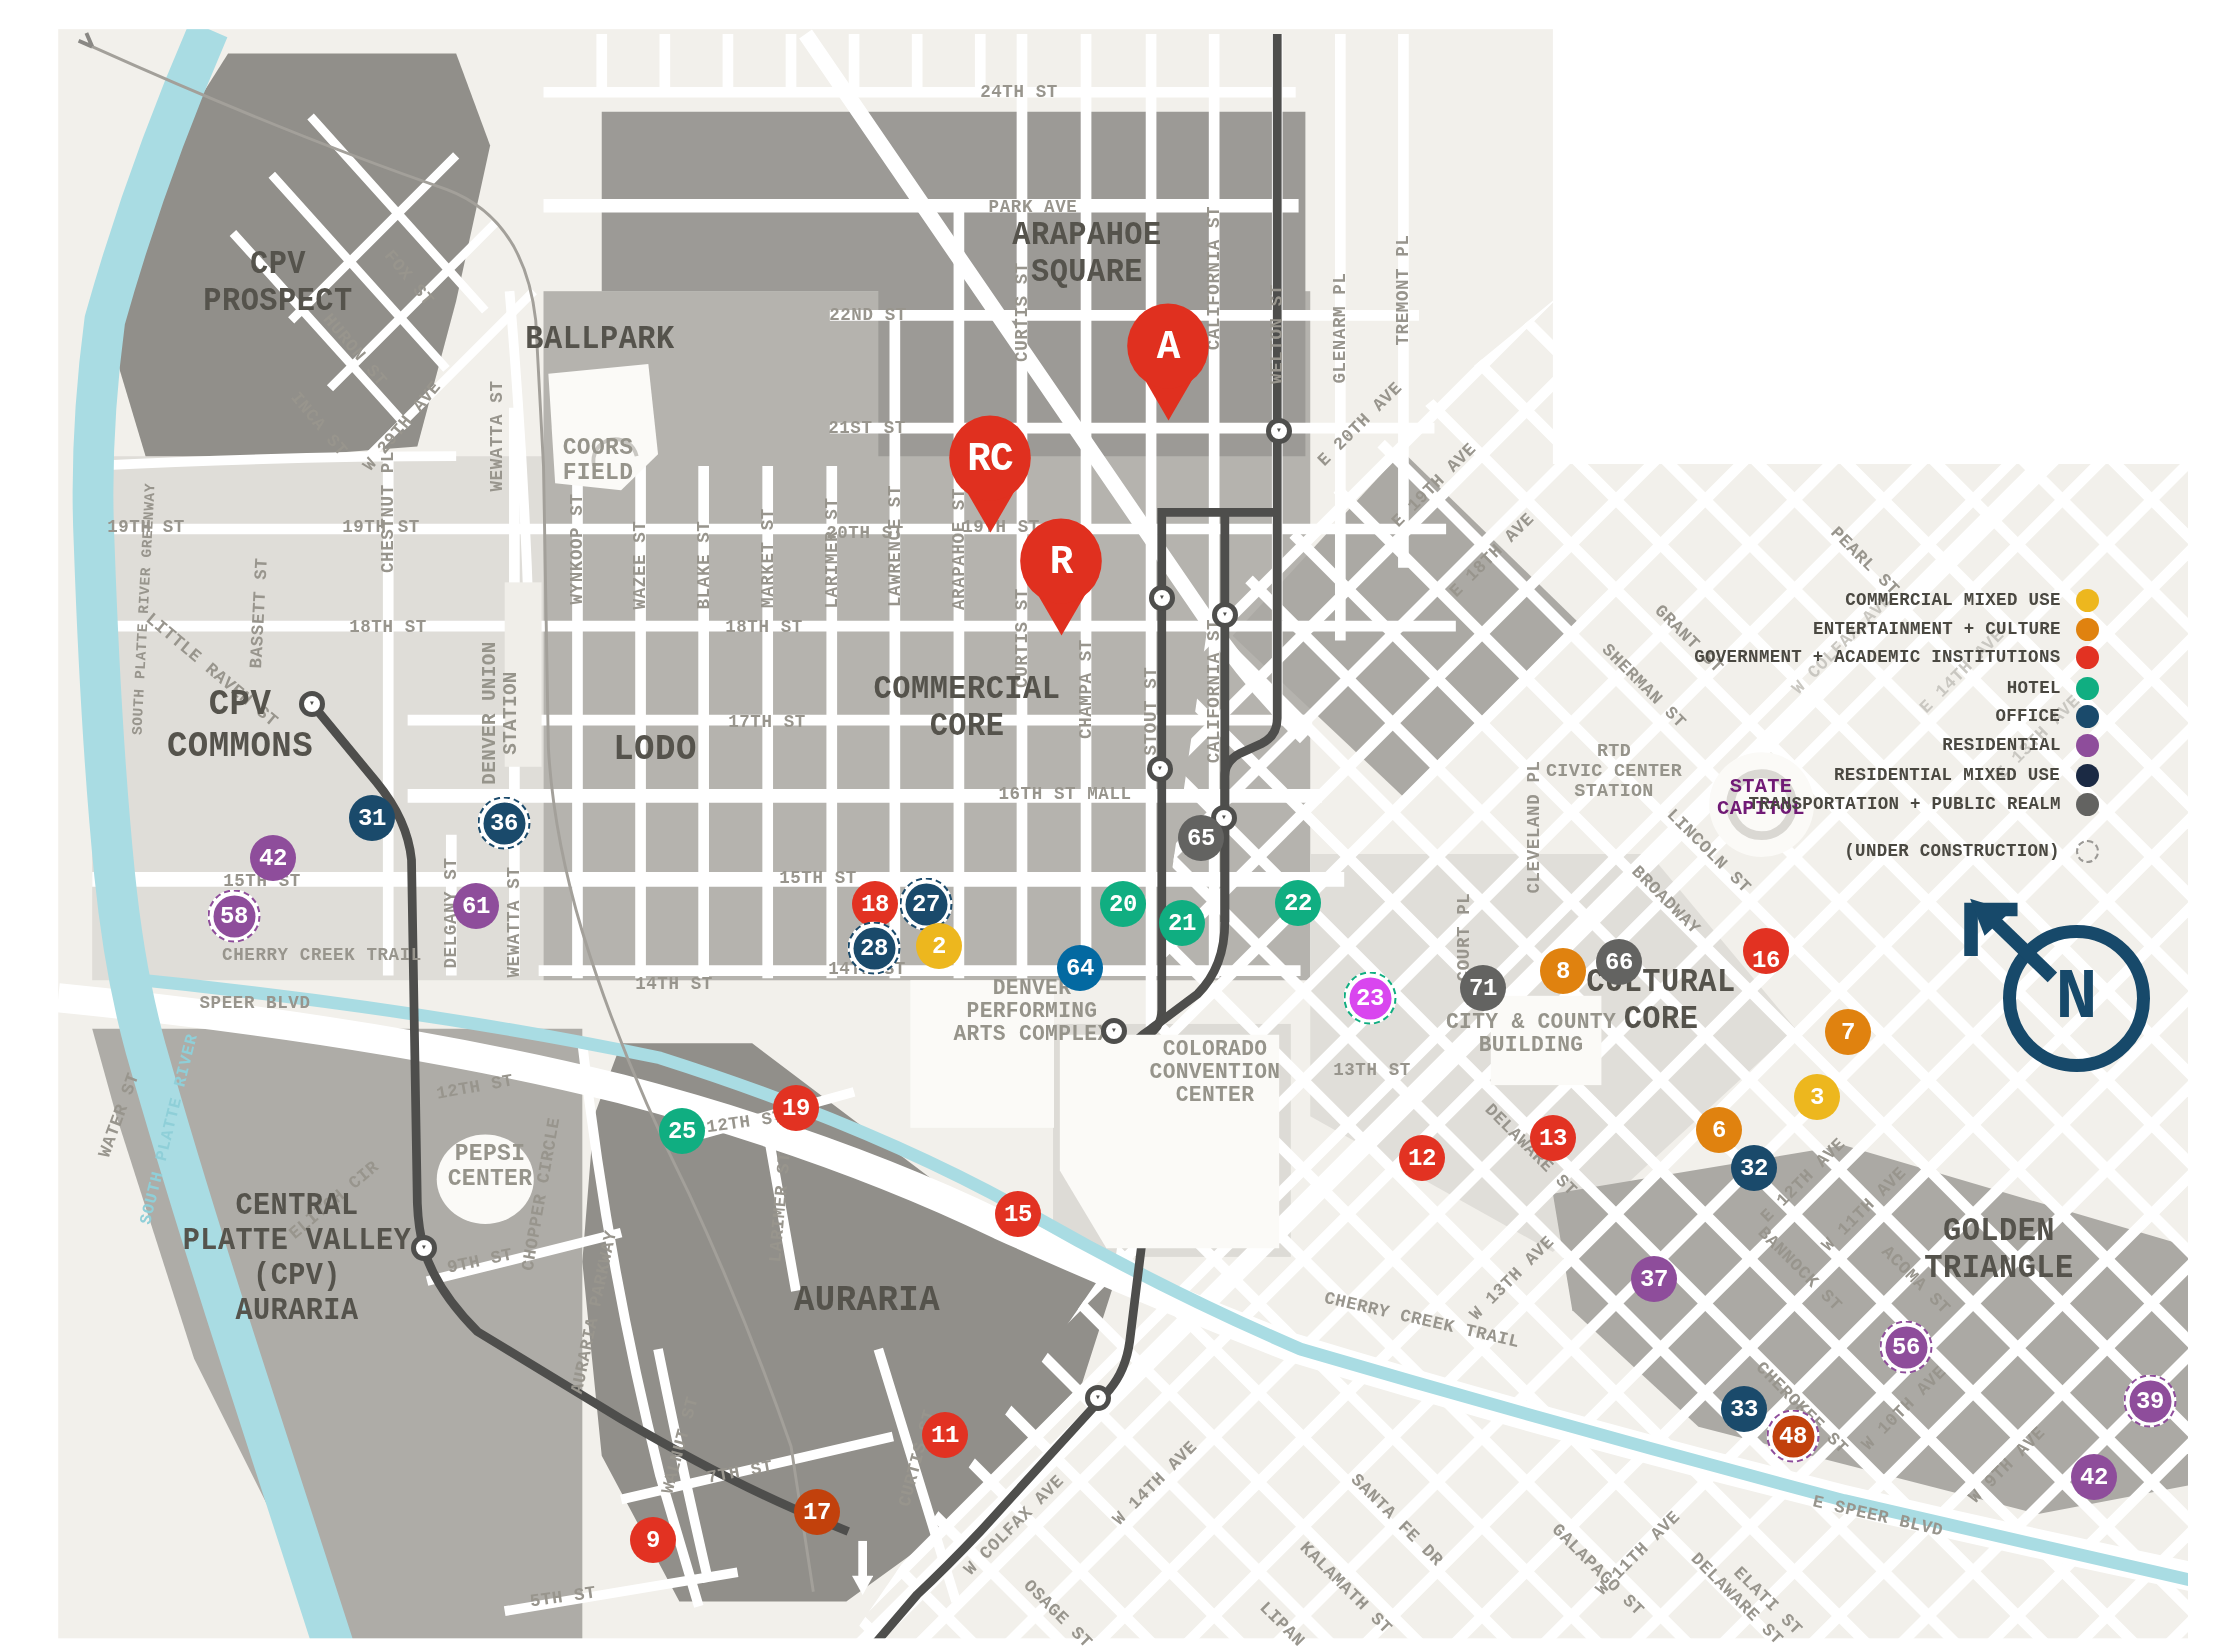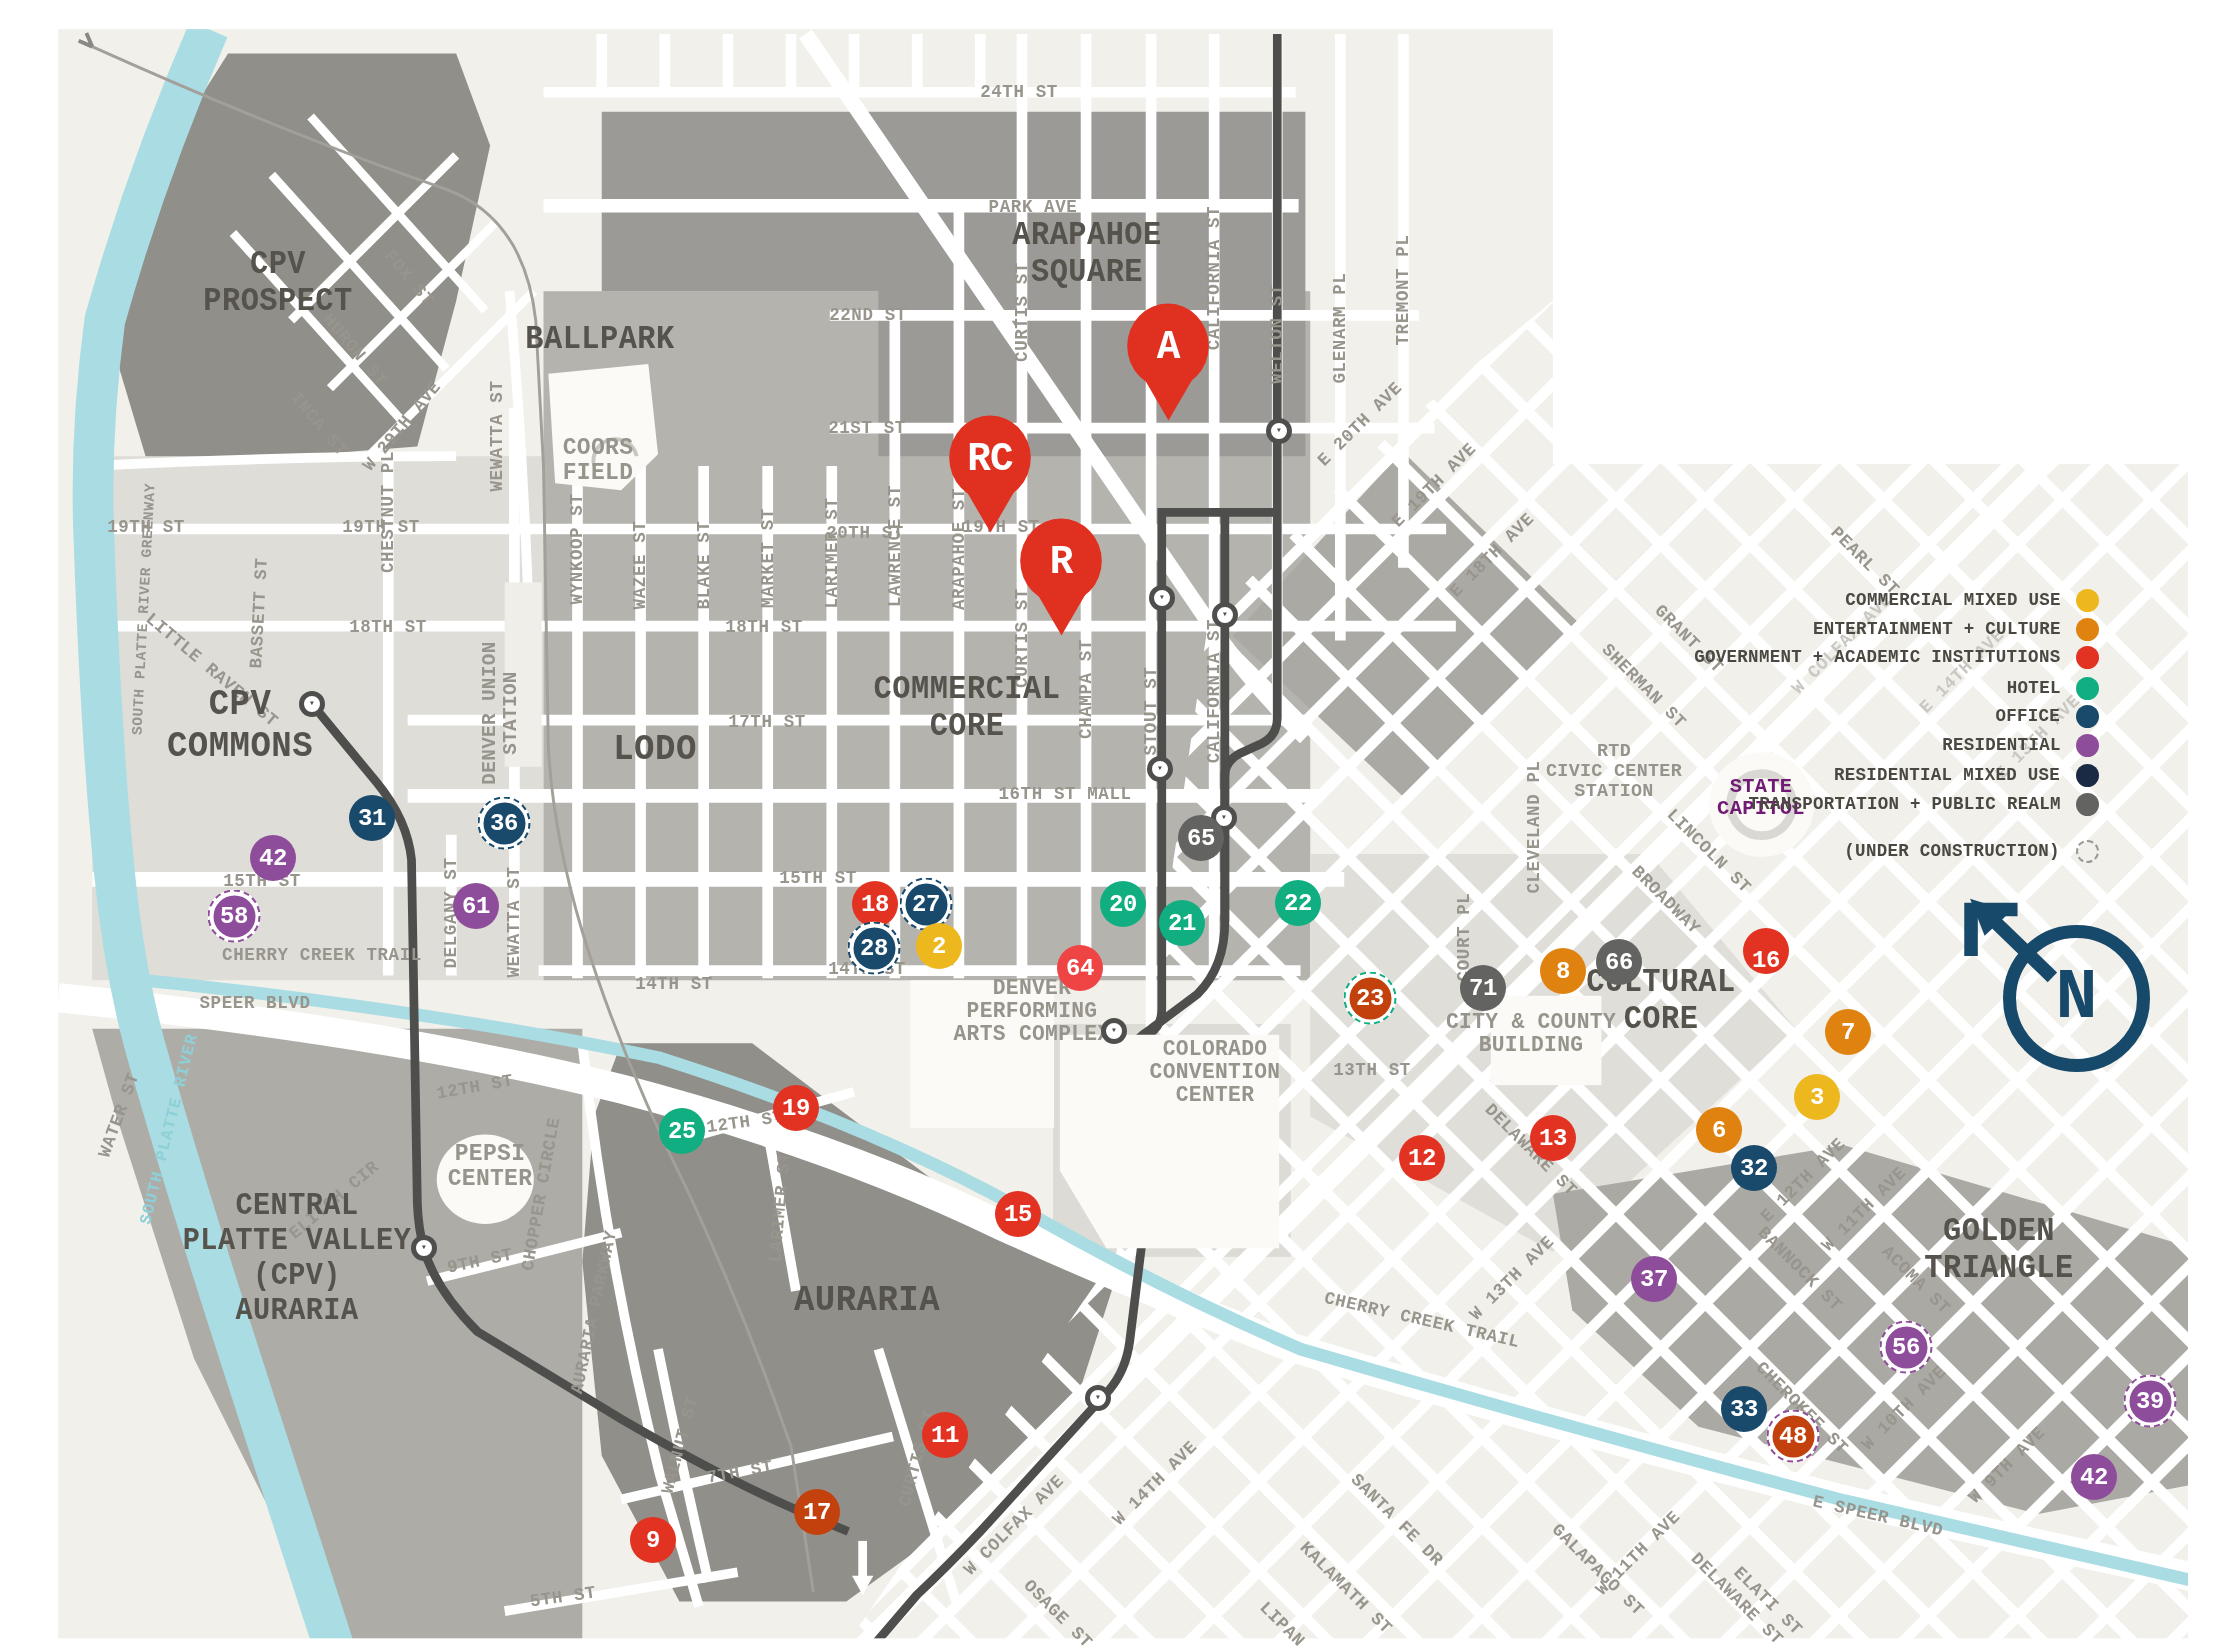--- a/index.html
+++ b/index.html
@@ -402,28 +402,28 @@
       </div>
       <div class="marker plain" style="background: rgb(16, 174, 129); left: 1123px; top: 904px; z-index: 20;">
         <span class="num">20</span>
       </div>
       <div class="marker plain" style="background: rgb(16, 174, 129); left: 1182px; top: 923px; z-index: 20;">
         <span class="num">21</span>
       </div>
       <div class="marker plain" style="background: rgb(16, 174, 129); left: 1298px; top: 903px; z-index: 20;">
         <span class="num">22</span>
       </div>
-      <div class="marker plain" style="background: #ef4444; left: 1080px; top: 968px; z-index: 20; align-items: center;">
+      <div class="marker plain" style="background: #0369a1; left: 1080px; top: 968px; z-index: 20; align-items: center;">
         <span class="num">64</span>
       </div>
       <div class="marker plain" style="background: rgb(99, 99, 97); left: 1201px; top: 838px; z-index: 20;">
         <span class="num">65</span>
       </div>
       <div class="marker uc" style="color: rgb(16, 174, 129); left: 1370px; top: 998px; z-index: 20;">
-        <div class="inner" style="background: #c2410c;">
+        <div class="inner" style="background: #d946ef;">
           <span class="num">23</span>
         </div>
       </div>
       <div class="marker plain" style="background: rgb(99, 99, 97); left: 1483px; top: 988px; z-index: 20;">
         <span class="num">71</span>
       </div>
       <div class="marker plain" style="background: rgb(99, 99, 97); left: 1619px; top: 962px; z-index: 20;">
         <span class="num">66</span>
       </div>
       <div class="marker plain" style="background: rgb(224, 130, 15); left: 1563px; top: 971px; z-index: 20;">

